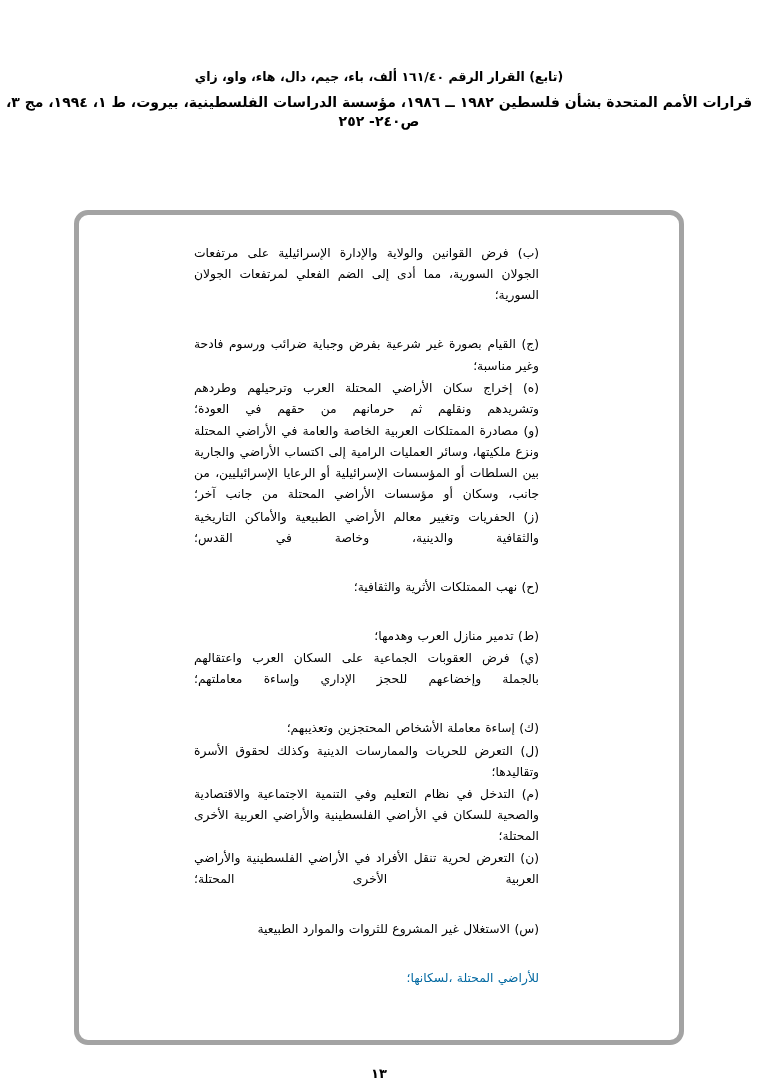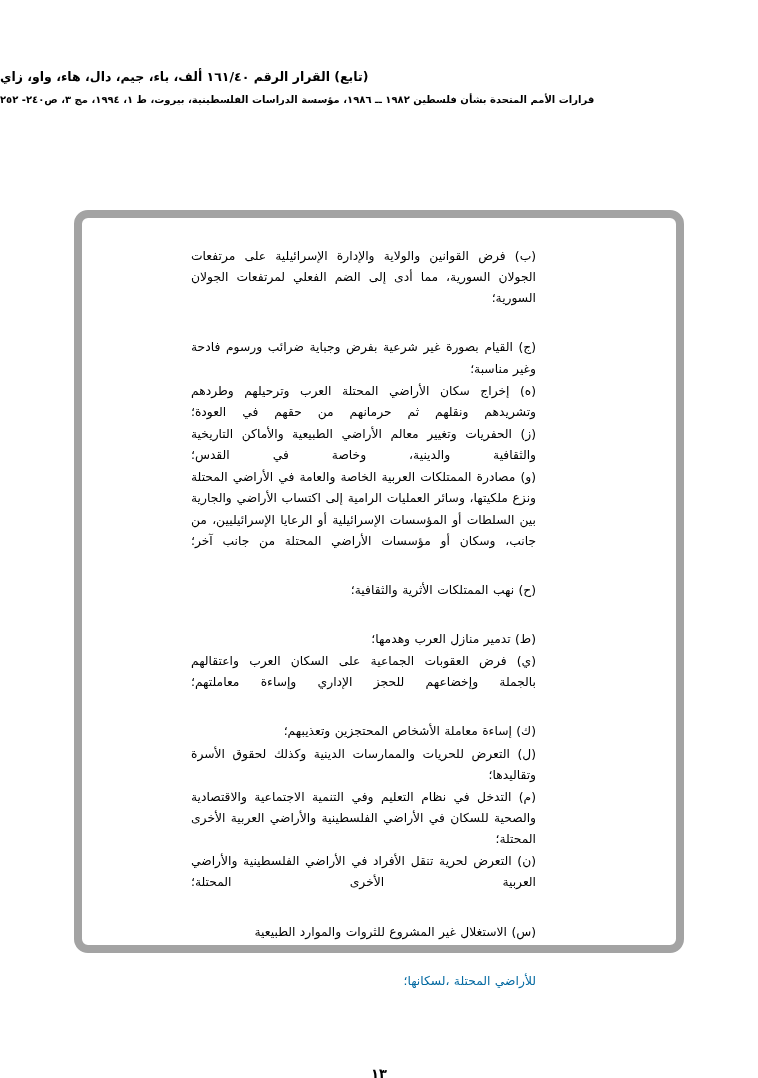--- a/index.html
+++ b/index.html
@@ -15,44 +15,44 @@
     position: relative;
     overflow: hidden;
   }
   .page {
     width: 758px;
     height: 1078px;
     position: relative;
     box-sizing: border-box;
   }
   .header {
-    text-align: left;
+    text-align: center;
     margin-top: 68px;
   }
   .header-title {
     font-size: 12.5px;
     font-weight: bold;
     letter-spacing: 0px;
     line-height: 1.4;
     direction: rtl;
   }
   .header-sub {
-    font-size: 10px;
+    font-size: 14px;
     font-weight: bold;
     line-height: 1.4;
     direction: rtl;
     margin-top: 7px;
   }
   .frame {
     position: absolute;
     top: 142px;
     right: 74px;
     left: 74px;
-    height: 743px;
-    border: 8px solid #a3a3a3;
+    height: 835px;
+    border: 5px solid #a3a3a3;
     border-radius: 14px;
     box-sizing: border-box;
     background: #ffffff;
   }
   .content {
     position: absolute;
     top: 28px;
     right: 140px;
     width: 345px;
     direction: rtl;
@@ -93,22 +93,22 @@
   <div class="header">
     <div class="header-title">(تابع) القرار الرقم ١٦١/٤٠ ألف، باء، جيم، دال، هاء، واو، زاي</div>
     <div class="header-sub">قرارات الأمم المتحدة بشأن فلسطين ١٩٨٢ ــ ١٩٨٦، مؤسسة الدراسات الفلسطينية، بيروت، ط ١، ١٩٩٤، مج ٣، ص٢٤٠- ٢٥٢</div>
   </div>
 
   <div class="frame">
     <div class="content">
       <p>(ب) فرض القوانين والولاية والإدارة الإسرائيلية على مرتفعات الجولان السورية، مما أدى إلى الضم الفعلي لمرتفعات الجولان السورية؛</p>
       <p class="last-right">(ج) القيام بصورة غير شرعية بفرض وجباية ضرائب ورسوم فادحة وغير مناسبة؛</p>
       <p>(ه) إخراج سكان الأراضي المحتلة العرب وترحيلهم وطردهم وتشريدهم ونقلهم ثم حرمانهم من حقهم في العودة؛</p>
+      <p>(و) مصادرة الممتلكات العربية الخاصة والعامة في الأراضي المحتلة ونزع ملكيتها، وسائر العمليات الرامية إلى اكتساب الأراضي والجارية بين السلطات أو المؤسسات الإسرائيلية أو الرعايا الإسرائيليين، من جانب، وسكان أو مؤسسات الأراضي المحتلة من جانب آخر؛</p>
       <p>(ز) الحفريات وتغيير معالم الأراضي الطبيعية والأماكن التاريخية والثقافية والدينية، وخاصة في القدس؛</p>
-      <p>(و) مصادرة الممتلكات العربية الخاصة والعامة في الأراضي المحتلة ونزع ملكيتها، وسائر العمليات الرامية إلى اكتساب الأراضي والجارية بين السلطات أو المؤسسات الإسرائيلية أو الرعايا الإسرائيليين، من جانب، وسكان أو مؤسسات الأراضي المحتلة من جانب آخر؛</p>
       <p class="last-right">(ح) نهب الممتلكات الأثرية والثقافية؛</p>
       <p class="last-right">(ط) تدمير منازل العرب وهدمها؛</p>
       <p>(ي) فرض العقوبات الجماعية على السكان العرب واعتقالهم بالجملة وإخضاعهم للحجز الإداري وإساءة معاملتهم؛</p>
       <p class="last-right">(ك) إساءة معاملة الأشخاص المحتجزين وتعذيبهم؛</p>
       <p>(ل) التعرض للحريات والممارسات الدينية وكذلك لحقوق الأسرة وتقاليدها؛</p>
       <p>(م) التدخل في نظام التعليم وفي التنمية الاجتماعية والاقتصادية والصحية للسكان في الأراضي الفلسطينية والأراضي العربية الأخرى المحتلة؛</p>
       <p>(ن) التعرض لحرية تنقل الأفراد في الأراضي الفلسطينية والأراضي العربية الأخرى المحتلة؛</p>
       <p class="last-right">(س) الاستغلال غير المشروع للثروات والموارد الطبيعية</p>
       <p class="last-right fade">للأراضي المحتلة ،لسكانها؛</p>
     </div>

